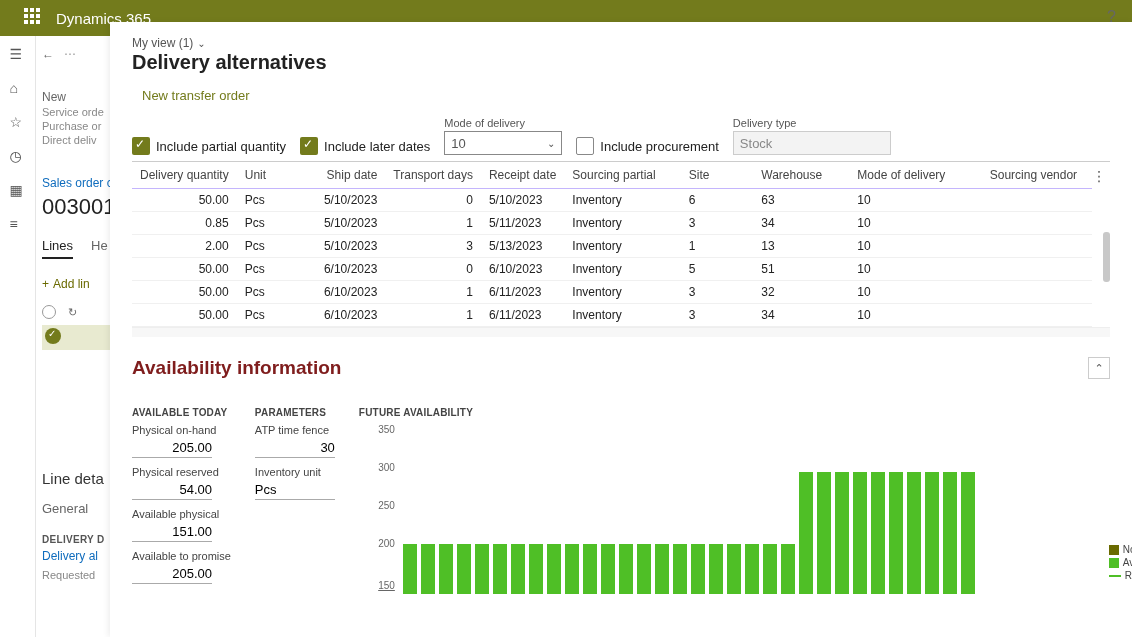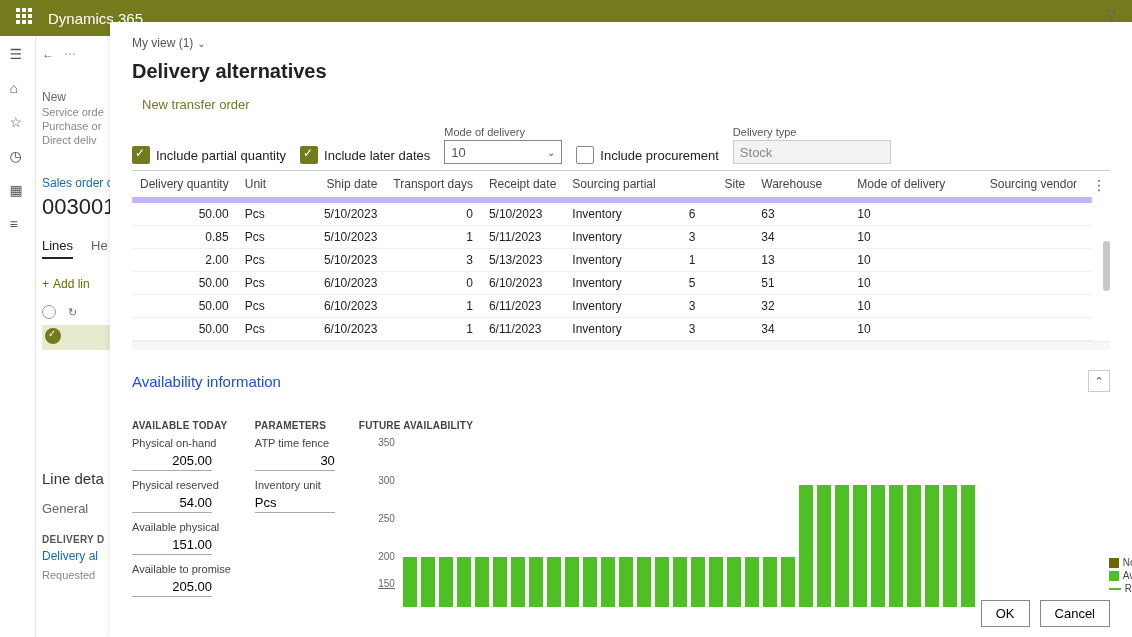--- a/index.html
+++ b/index.html
@@ -1,19 +1,19 @@
 <!DOCTYPE html>
 <html><head>
 <meta charset="utf-8">
 <style>
 * { box-sizing: border-box; margin: 0; padding: 0; font-family: "Segoe UI", Arial, sans-serif; }
 body { width: 1132px; height: 637px; overflow: hidden; background: #fff; position: relative; }
 
 
-.topbar { background: #737b1c; height: 36px; display: flex; align-items: center; color: #fff; padding: 0 16px; }
+.topbar { background: #737b1c; height: 36px; display: flex; align-items: center; color: #fff; padding: 0 24px; }
 .topbar .waffle { width: 20px; height: 20px; display: grid; grid-template-columns: repeat(3,4px); grid-template-rows: repeat(3,4px); gap: 2px; margin-right: 12px; }
 .topbar .waffle span { background: #fff; }
 .topbar .brand { font-size: 15px; font-weight: 500; }
 .help-icon { position: absolute; right: 16px; top: 8px; color: #666; font-size: 16px; cursor: pointer; }
 
 
 .leftrail { position: absolute; left: 0; top: 36px; width: 36px; height: 601px; border-right: 1px solid #e5e5e5; display: flex; flex-direction: column; align-items: center; padding-top: 10px; gap: 18px; color: #555; }
 .leftrail .ic { width: 16px; height: 16px; font-size: 14px; }
 
 
@@ -32,49 +32,49 @@
 .bgpage .rowmark .check::after { content:"✓"; color:#fff; font-size:10px; position:absolute; left:3px; top:0;}
 .bgpage .linedet { font-size:15px; color:#333; margin-top:120px; font-weight:400;}
 .bgpage .general { font-size:13px; color:#666; margin-top:14px;}
 .bgpage .delivd { font-size:10px; color:#555; font-weight:600; margin-top:18px; letter-spacing:0.3px;}
 .bgpage .delivl { font-size:12px; color:#0f6cbd; margin-top:4px;}
 
 
 .panel { position: absolute; left: 110px; top: 22px; right: 0; bottom: 0; background: #fff; box-shadow: -2px 0 6px rgba(0,0,0,0.07); padding: 14px 22px 14px 22px; }
 .panel .breadcrumb { font-size: 12px; color: #555; display:flex; align-items:center; gap:4px;}
 .panel .breadcrumb .chev { font-size:10px; }
-.panel .title { font-size: 20px; font-weight: 600; color: #222; margin-top: 10px; }
+.panel .title { font-size: 20px; font-weight: 600; color: #222; margin-top: 1px; }
 .panel .newtrans { color:#737b1c; font-size:13px; margin: 14px 0 14px 10px; display:inline-block;}
 
 
 .filters { display: flex; align-items: flex-end; gap: 14px; margin-bottom: 6px; flex-wrap: wrap; }
 .checkbox { display:flex; align-items:center; gap:6px; font-size:13px; color:#222;}
 .checkbox .cb { width:18px; height:18px; background:#737b1c; border-radius:2px; position:relative;}
 .checkbox .cb::after { content:"✓"; color:#fff; font-size:12px; position:absolute; left:3px; top:0;}
 .checkbox .cb.empty { background:#fff; border:1px solid #888;}
 .checkbox .cb.empty::after { content:"";}
 .field { display:flex; flex-direction:column; font-size:11px; color:#555;}
 .field label { margin-bottom:2px;}
 .field .input { height:24px; border:1px solid #888; padding:0 6px; font-size:13px; display:flex; align-items:center; justify-content:space-between; background:#fff;}
 .field .input.ro { background:#f3f3f3; border:1px solid #ccc; color:#888;}
 .field .input .dd { font-size:10px; color:#555;}
 
 
 .tablewrap { border-top:1px solid #ccc; max-height: 180px; overflow: hidden; position: relative;}
 table.grid { width: 960px; border-collapse: collapse; font-size:12px; color:#222;}
-table.grid th { text-align:left; font-weight:400; color:#444; padding:6px 8px; border-bottom:6px solid #c4b5fd; white-space:nowrap;}
+table.grid th { text-align:left; font-weight:400; color:#444; padding:6px 8px; border-bottom:1px solid #c4b5fd; white-space:nowrap;}
 table.grid td { padding:4px 8px; border-bottom:1px solid #f0f0f0; white-space:nowrap;}
 table.grid th.r, table.grid td.r { text-align:right;}
 .tablewrap .hscroll { height:10px; background:#f7f7f7; border-top:1px solid #eee;}
 .tablewrap .vscroll { position:absolute; right:0; top:70px; width:7px; height:50px; background:#c8c8c8; border-radius:3px;}
 .more-icon { position:absolute; right:4px; top:6px; color:#555; font-size:14px;}
 
 
 .sectionhead { display:flex; align-items:center; justify-content:space-between; margin-top:16px; padding:4px 0;}
-.sectionhead .t { font-size:15px; color:#1d4ed8; font-weight:400;}
+.sectionhead .t { font-size:19px; color:#7f1d1d; font-weight:700;}
 .sectionhead .collapse { width:22px; height:22px; border:1px solid #ccc; display:flex; align-items:center; justify-content:center; font-size:11px; color:#555;}
 
 .availgrid { display:flex; gap:24px; margin-top:24px; align-items:flex-start;}
 .availcol h4 { font-size:10px; font-weight:600; color:#444; letter-spacing:0.2px; margin-bottom:6px;}
 .availcol .kv { font-size:11px; color:#444; margin-bottom:2px;}
 .availcol .val { font-size:13px; text-align:right; border-bottom:1px solid #aaa; padding:2px 0; width:80px; margin-bottom:8px;}
 .availcol .val.l { text-align:left;}
 
 
 .chart { flex:1; position:relative; height:180px; margin-left:10px;}
@@ -193,21 +193,21 @@
     <span class="more-icon">⋮</span>
     <table class="grid">
       <thead>
         <tr>
           <th class="r">Delivery quantity</th>
           <th>Unit</th>
           <th style="width:120px;text-align:right;">Ship date</th>
           <th class="r">Transport days</th>
           <th>Receipt date</th>
           <th style="width:120px;">Sourcing partial</th>
-          <th style="width:80px;text-align:right;">Site</th>
+          <th style="width:80px;">Site</th>
           <th style="width:100px;">Warehouse</th>
           <th style="width:130px;">Mode of delivery</th>
           <th style="width:120px;text-align:center;">Sourcing vendor</th>
         </tr>
       </thead>
       <tbody id="tbody">
           <tr>
             <td class="r">50.00</td>
             <td>Pcs</td>
             <td style="text-align:right;">5/10/2023</td>
@@ -307,21 +307,21 @@
       <h4>PARAMETERS</h4>
       <div class="kv">ATP time fence</div>
       <div class="val">30</div>
       <div class="kv">Inventory unit</div>
       <div class="val l">Pcs</div>
     </div>
     <div class="availcol" style="flex:1;">
       <h4>FUTURE AVAILABILITY</h4>
       <div class="chart">
         <div class="yaxis" id="yaxis">
-            <div style="top: 141px; text-decoration: underline;">150</div>
+            <div style="top: 156px; text-decoration: underline;">150</div>
             <div style="top: 114.286px;">200</div>
             <div style="top: 76.1905px;">250</div>
             <div style="top: 38.0952px;">300</div>
             <div style="top: 0px;">350</div>
           </div>
         <div class="plot" id="plot">
             <div class="bar" style="height: 49.5238px;"></div>
             <div class="bar" style="height: 49.5238px;"></div>
             <div class="bar" style="height: 49.5238px;"></div>
             <div class="bar" style="height: 49.5238px;"></div>
@@ -365,17 +365,13 @@
             </div>
           <div class="item">
               <span class="ln" style="background:#4fbf26;"></span>
               <span>Requested quantity</span>
             </div>
         </div>
       </div>
     </div>
   </div>
 
-  <div class="footerbtns">
-    <button>OK</button>
-    <button>Cancel</button>
-  </div>
 </div>
 
 </body></html>

